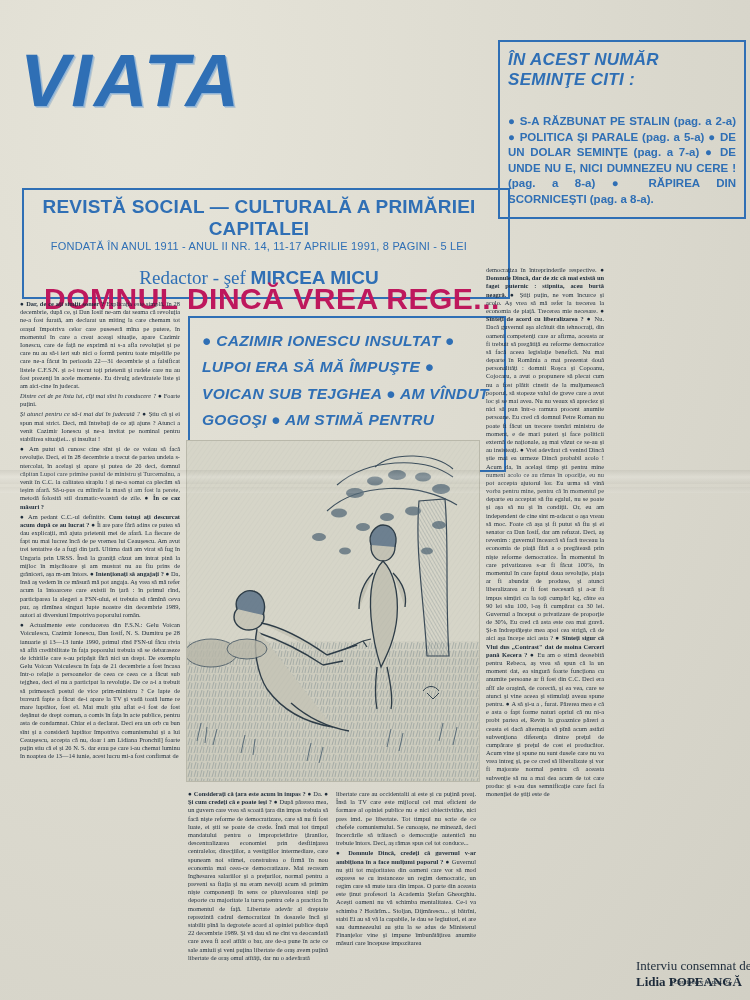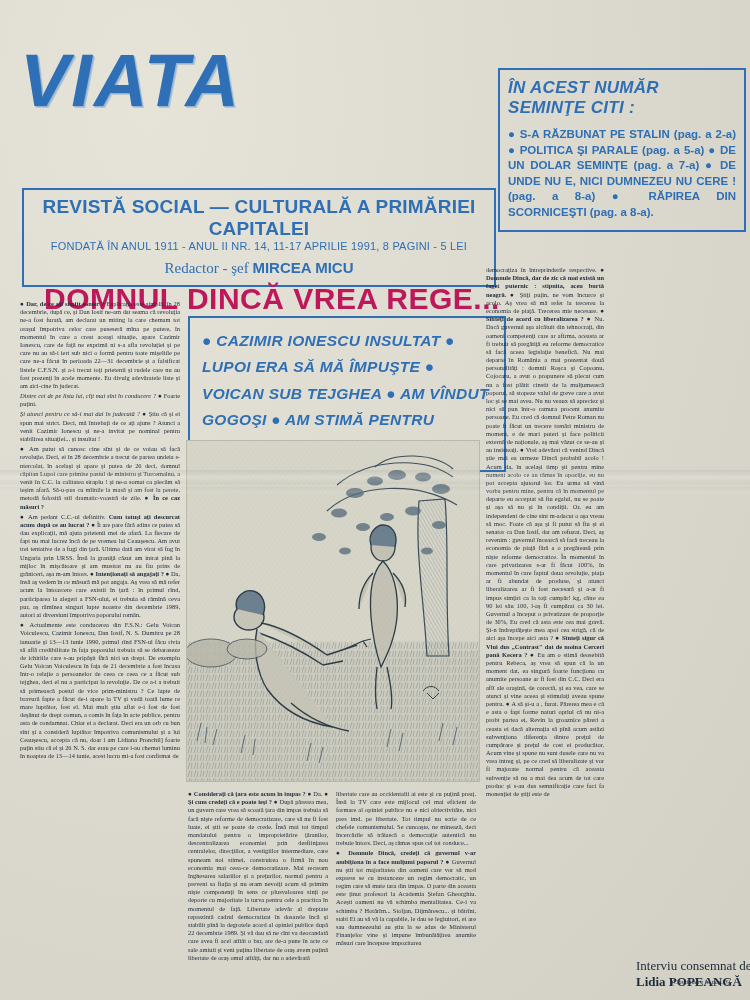--- a/index.html
+++ b/index.html
@@ -42,59 +42,59 @@
     letter-spacing:2px;
     line-height:0.95;
     text-shadow:1px 1px 0 #8fb4d8, 2px 2px 0 rgba(47,111,181,.25);
   }
   .mast-l1{font-size:74px;}
   .mast-l2{font-size:60px;margin-top:2px;}
 
   .mast-rule-box{
     position:absolute;left:22px;top:188px;width:458px;
     border:2px solid #2f6fb5;
-    padding:6px 6px 8px 6px;
+    padding:6px 20px 8px 6px;
     text-align:center;
   }
   .mast-sub{
     font-family:"Liberation Sans", sans-serif;
     font-weight:bold;
     color:#2f6fb5;
     font-size:19px;
     letter-spacing:.2px;
   }
   .mast-issue{
     font-family:"Liberation Sans", sans-serif;
     color:#2f6fb5;
     font-size:11px;
     margin-top:0;
     letter-spacing:.2px;
   }
   .mast-editor{
     font-family:"Liberation Serif", serif;
     color:#2f6fb5;
-    font-size:15px;
-    margin-top:7px;
+    font-size:19px;
+    margin-top:15px;
   }
   .mast-editor b{font-family:"Liberation Sans", sans-serif;}
 
   
   .box-num{
-    position:absolute;left:498px;top:68px;width:228px;
+    position:absolute;left:498px;top:40px;width:228px;
     border:2px solid #2f6fb5;
     padding:8px 8px 10px 8px;
     color:#2f6fb5;
     font-family:"Liberation Sans", sans-serif;
   }
   .box-num-title{
     font-weight:bold;font-style:italic;font-size:17px;line-height:1.15;
     letter-spacing:.3px;
   }
   .box-num-body{
-    margin-top:10px;font-size:11.5px;line-height:1.35;text-align:justify;
+    margin-top:25px;font-size:11.5px;line-height:1.35;text-align:justify;
     font-weight:bold;
   }
 
   
   .headline{
     position:absolute;left:44px;top:282px;
     font-family:"Liberation Sans", sans-serif;
     font-weight:bold;
     color:#be185d;
     font-size:30px;

